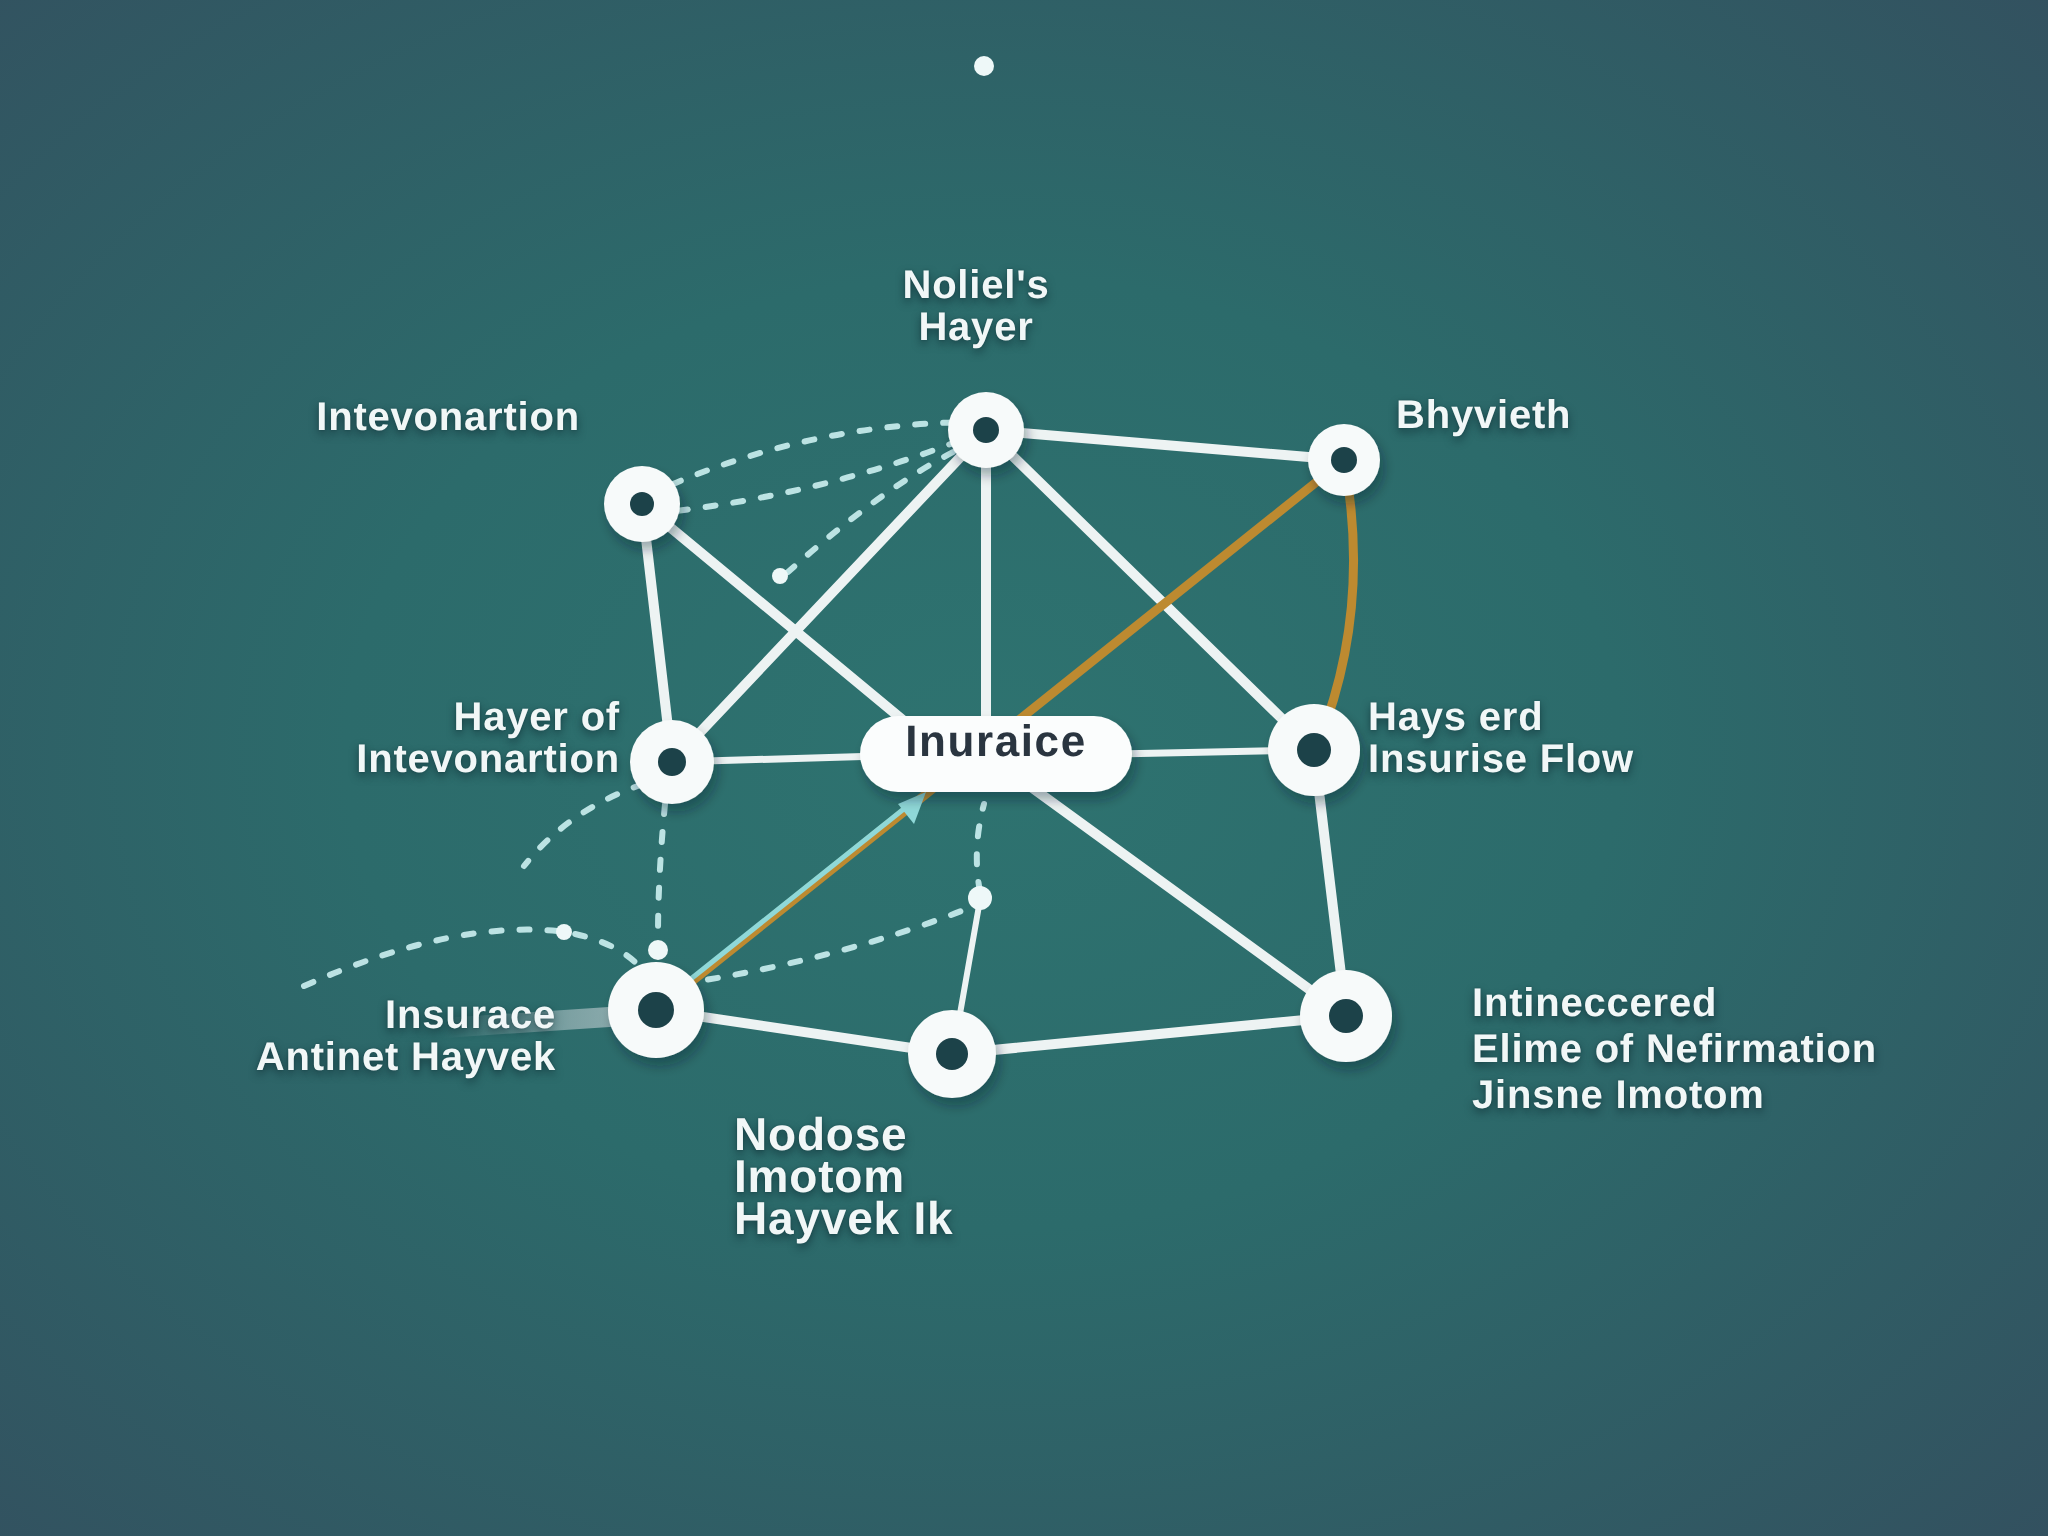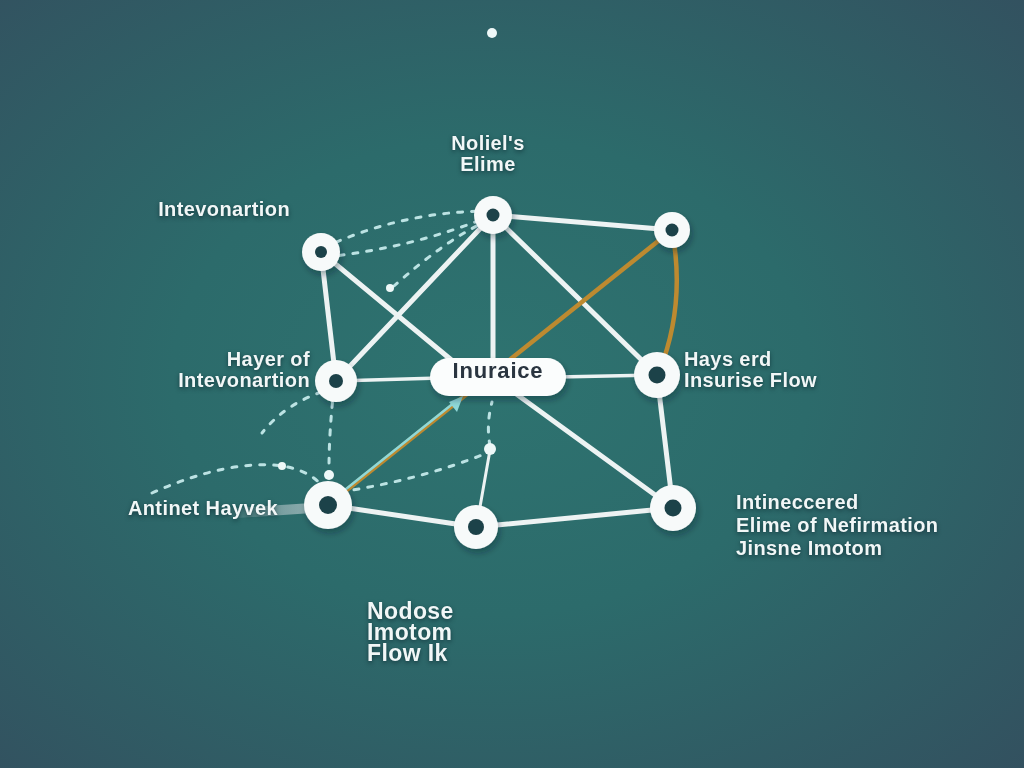--- a/index.html
+++ b/index.html
@@ -133,48 +133,50 @@
       <circle cx="492" cy="33" r="5"></circle>
       <circle cx="390" cy="288" r="4"></circle>
       <circle cx="282" cy="466" r="4"></circle>
       <circle cx="329" cy="475" r="5"></circle>
       <circle cx="490" cy="449" r="6"></circle>
     </g>
   </svg>
 
   <div class="lbl center" style="left:488px;top:133px;">
     <span>Noliel's</span>
-    <span>Elime</span>
+    <span>Hayer</span>
   </div>
 
   <div class="lbl rightal" style="right:734px;top:199px;">
     <span>Intevonartion</span>
   </div>
 
   <div class="lbl" style="left:698px;top:198px;">
+    <span>Bhyvieth</span>
   </div>
 
   <div class="lbl" style="left:684px;top:349px;">
     <span>Hays erd</span>
     <span>Insurise Flow</span>
   </div>
 
   <div class="lbl rightal" style="right:714px;top:349px;">
     <span>Hayer of</span>
     <span>Intevonartion</span>
   </div>
 
   <div class="lbl rightal" style="right:746px;top:498px;">
+    <span>Insurace</span>
     <span>Antinet Hayvek</span>
   </div>
 
-  <div class="lbl small" style="left:367px;top:557px;margin-top:44px;">
+  <div class="lbl small" style="left:367px;top:557px;">
     <span>Nodose</span>
     <span>Imotom</span>
-    <span>Flow Ik</span>
+    <span>Hayvek Ik</span>
   </div>
 
   <div class="lbl big3" style="left:700px;top:491px;">
     <span>Intineccered</span>
     <span>Elime of Nefirmation</span>
     <span>Jinsne Imotom</span>
   </div>
 
   <div id="pill-label">Inuraice</div>
 

